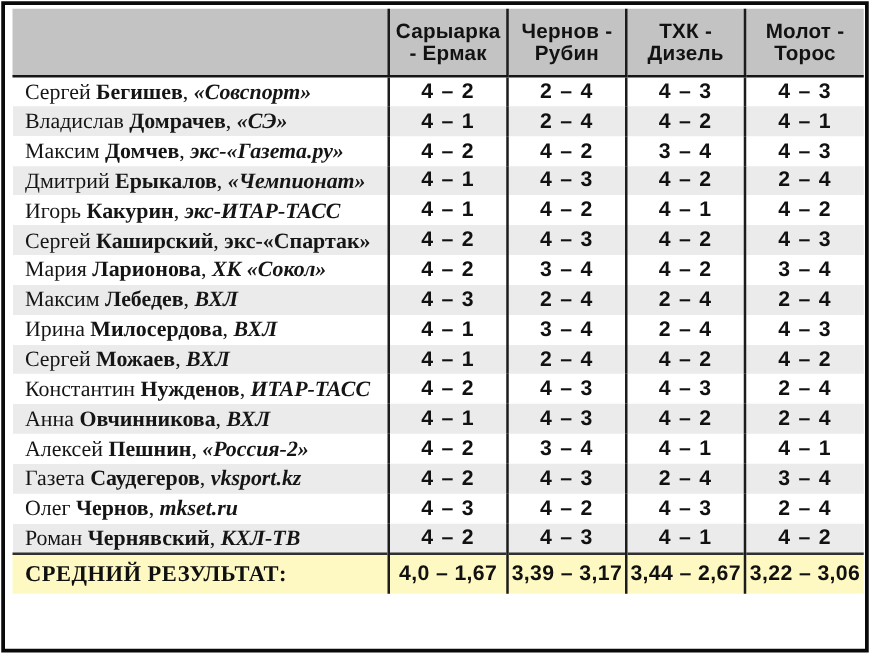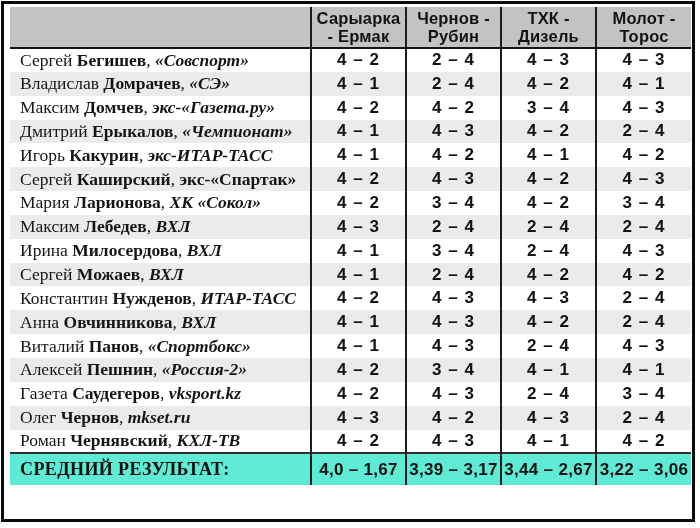--- a/index.html
+++ b/index.html
@@ -10,42 +10,42 @@
   .frame{
     position:absolute;left:1px;top:1px;width:694px;height:521px;
     border:3.5px solid #0a0a0a;box-sizing:border-box;background:transparent;
   }
   .tablewrap{position:absolute;left:10px;top:7px;width:681px;}
   table{border-collapse:collapse;table-layout:fixed;width:681px;}
   col.namecol{width:301px;}
   col.scorecol{width:95px;}
   th,td{padding:0;margin:0;box-sizing:border-box;}
   thead th{
-    background:#c3c3c3;height:41px;vertical-align:middle;text-align:center;
+    background:#c3c3c3;height:54px;vertical-align:middle;text-align:center;
     font-family:"Liberation Sans",sans-serif;font-weight:bold;
     font-size:16.5px;line-height:18px;color:#121212;
     border-bottom:2.5px solid #161616;letter-spacing:0.2px;
   }
   th.vline,td.vline{border-left:2px solid #1c1c1c;}
   tbody td{height:23.85px;vertical-align:middle;}
   tbody tr:nth-child(even) td{background:#ebebeb;}
   td.name{
     font-family:"Liberation Serif","DejaVu Serif",serif;
     font-size:17.5px;color:#151515;padding-left:10px;white-space:nowrap;
     overflow:hidden;
   }
   td.name b{font-weight:bold;}
   td.name .aff{font-style:italic;font-weight:bold;}
   td.name .aff.upright{font-style:normal;}
   td.score{
     text-align:center;font-family:"Liberation Sans",sans-serif;
     font-weight:bold;font-size:17px;letter-spacing:1px;color:#111111;
   }
   tfoot td{
-    background:#5eead4;height:32px;border-top:2.5px solid #303030;
+    background:#fef9c3;height:32px;border-top:2.5px solid #303030;
     vertical-align:middle;
   }
   tfoot td.label{
     font-family:"Liberation Serif","DejaVu Serif",serif;font-weight:bold;
     font-size:18px;letter-spacing:0.4px;color:#101010;padding-left:10px;
   }
   tfoot td.score{font-size:17px;letter-spacing:0.3px;margin-left:37px;}
 </style>
 </head>
 <body>
@@ -161,27 +161,20 @@
     <td class="score vline">2 – 4</td>
   </tr>
         <tr>
     <td class="name"><span>Анна</span> <b>Овчинникова</b><span>, </span><span class="aff">ВХЛ</span></td>
     <td class="score vline">4 – 1</td>
     <td class="score vline">4 – 3</td>
     <td class="score vline">4 – 2</td>
     <td class="score vline">2 – 4</td>
   </tr>
         <tr>
-    <td class="name"><span>Виталий</span> <b>Панов</b><span>, </span><span class="aff">«Спортбокс»</span></td>
-    <td class="score vline">4 – 1</td>
-    <td class="score vline">4 – 3</td>
-    <td class="score vline">2 – 4</td>
-    <td class="score vline">4 – 3</td>
-  </tr>
-        <tr>
     <td class="name"><span>Алексей</span> <b>Пешнин</b><span>, </span><span class="aff">«Россия-2»</span></td>
     <td class="score vline">4 – 2</td>
     <td class="score vline">3 – 4</td>
     <td class="score vline">4 – 1</td>
     <td class="score vline">4 – 1</td>
   </tr>
         <tr>
     <td class="name"><span>Газета</span> <b>Саудегеров</b><span>, </span><span class="aff">vksport.kz</span></td>
     <td class="score vline">4 – 2</td>
     <td class="score vline">4 – 3</td>

